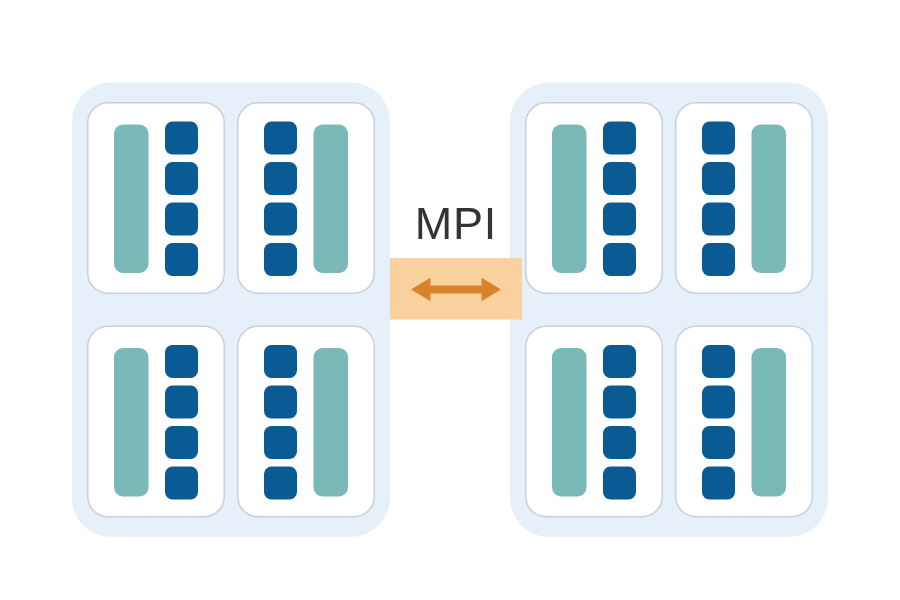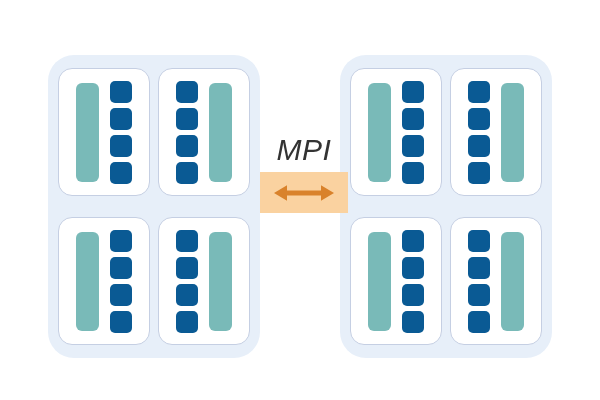--- a/index.html
+++ b/index.html
@@ -89,21 +89,20 @@
   #mpi-label {
     font-size: 30px;
     color: #333333;
     line-height: 1;
     letter-spacing: 0.5px;
     height: 44px;
     display: flex;
     align-items: center;
     justify-content: center;
     user-select: none;
-    font-style: italic;
   }
   #mpi-arrow-box {
     width: 88px;
     height: 41px;
     background: #fad2a0;
     display: flex;
     align-items: center;
     justify-content: center;
   }
   #mpi-arrow-box svg { display: block; }

